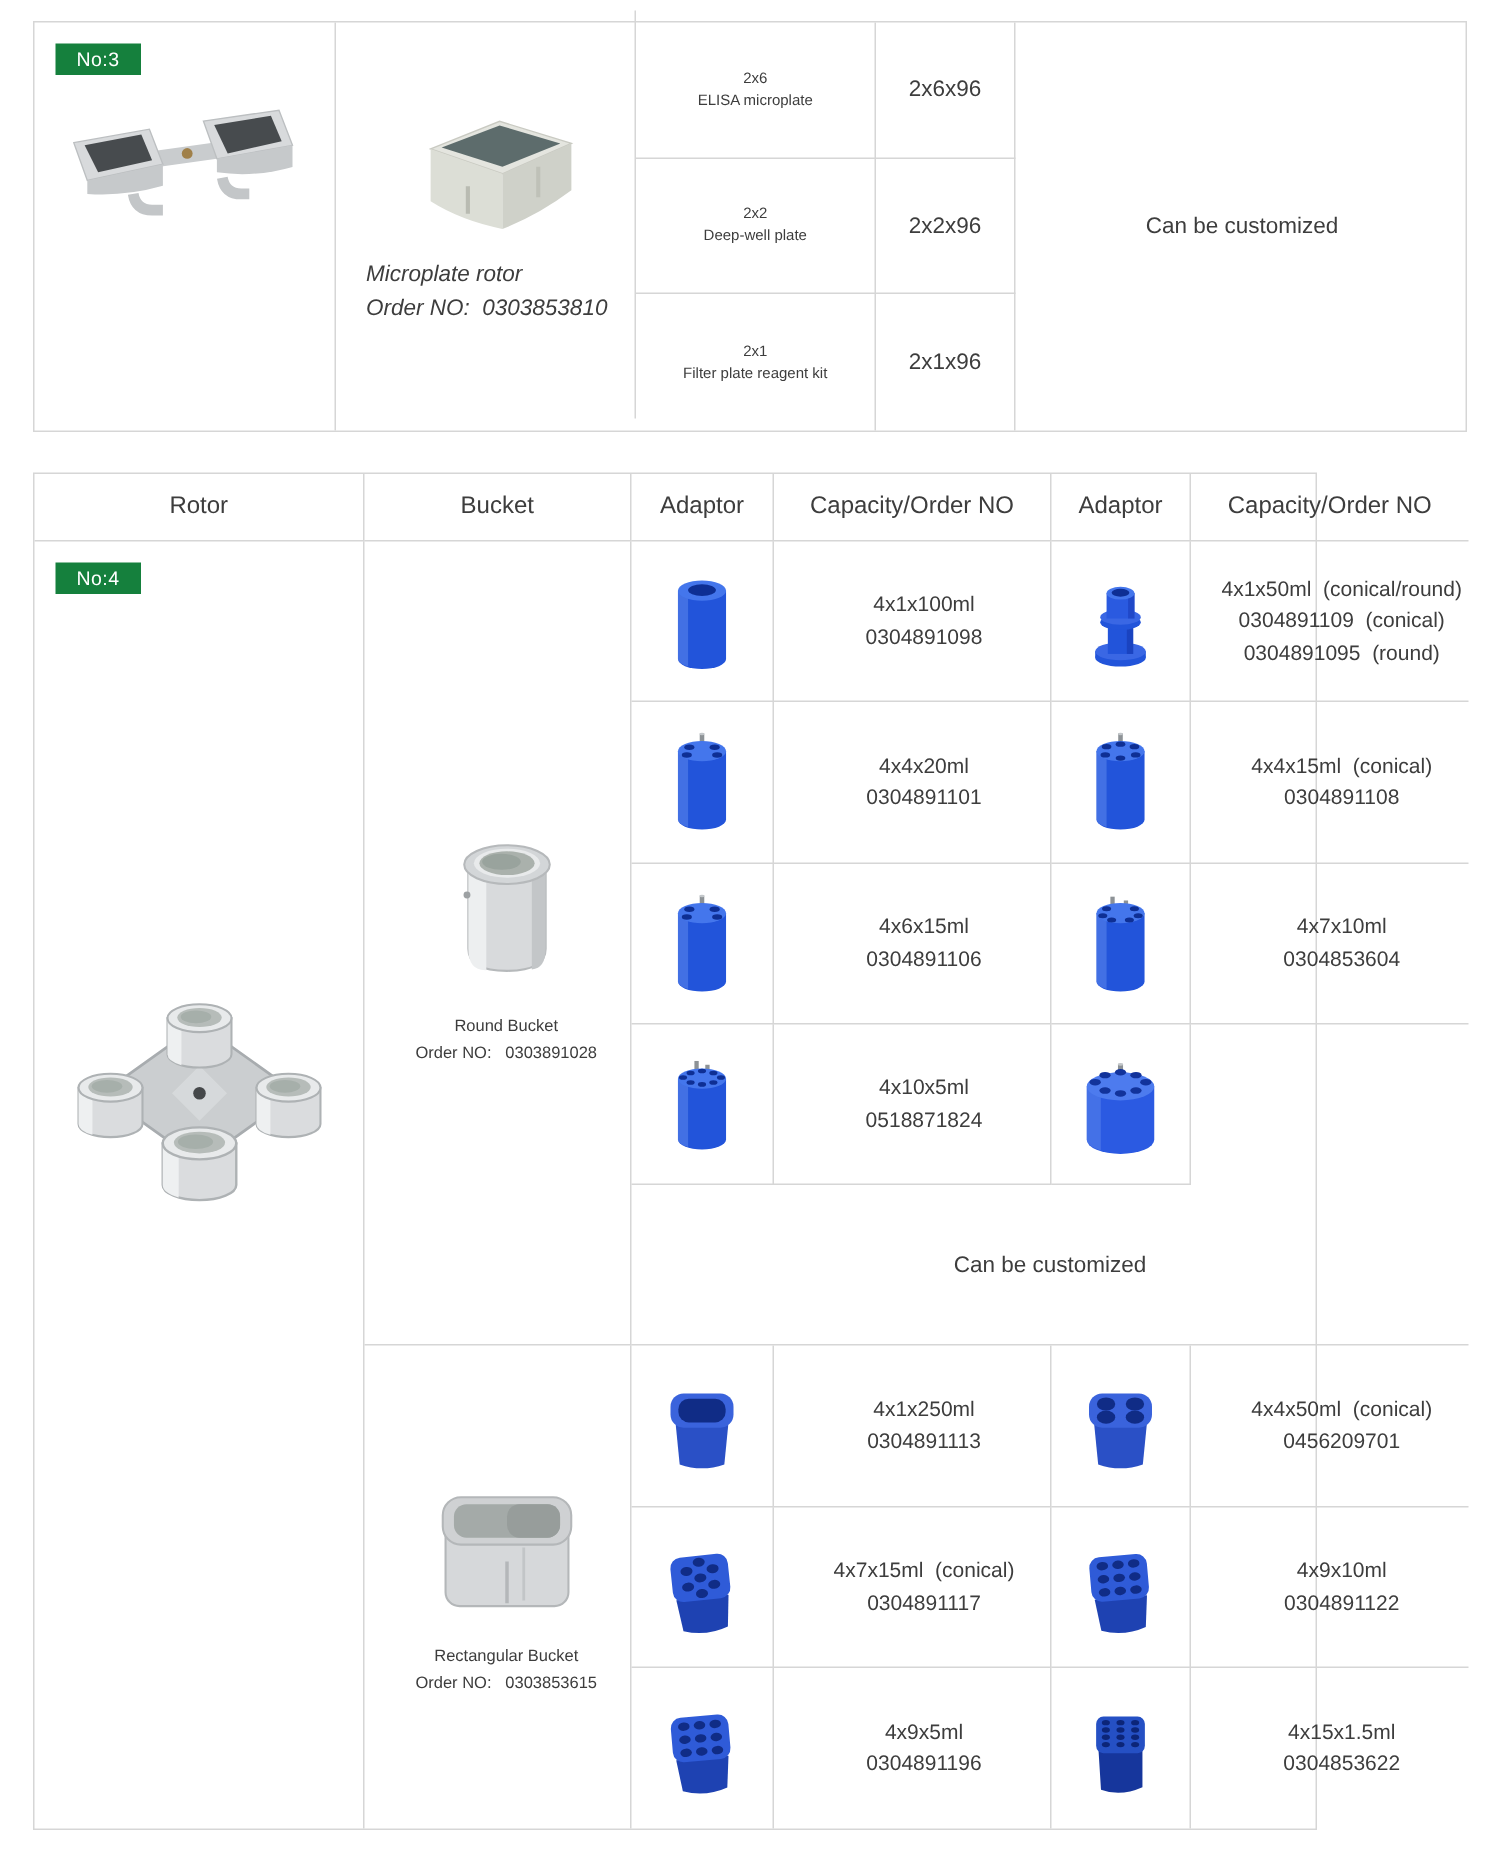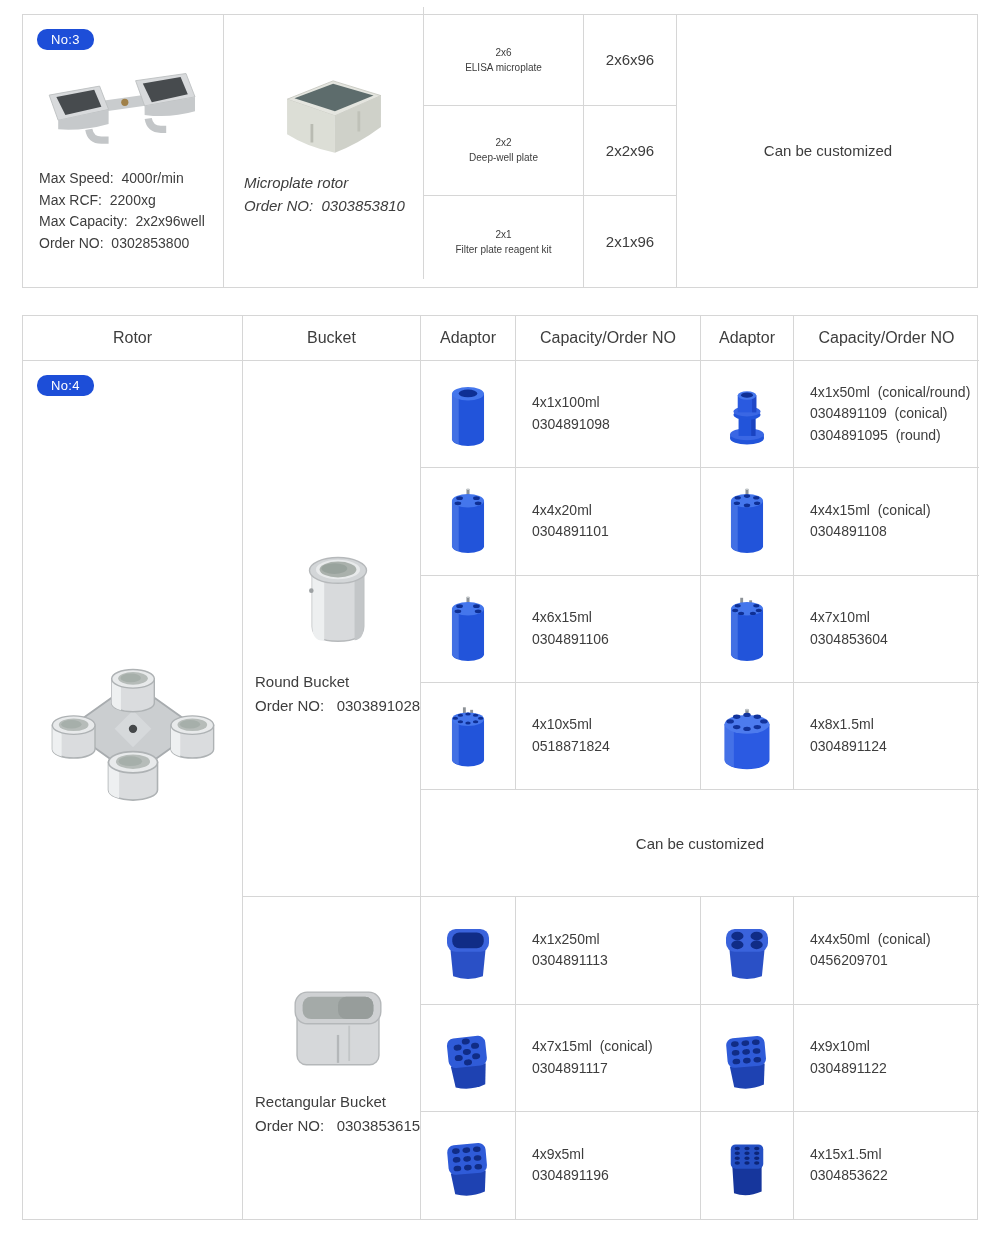--- a/index.html
+++ b/index.html
@@ -9,32 +9,32 @@
     font-family:"Liberation Sans", sans-serif;
     color:#3d3d3d;
   }
   .page { position:relative; padding:14px 22px 0 22px; }
 
   .tbl { border:1px solid #d6d6d6; display:grid; background:#fff; }
   .t1 { width:956px; height:274px;
         grid-template-columns:201px 200px 160px 93px 302px;
         grid-template-rows:repeat(3,1fr);
         margin-bottom:27px; }
-  .t2 { width:956px; height:905px;
+  .t2 { width:856px; height:905px;
         grid-template-columns:220px 178px 95px 185px 93px 185px;
-        grid-template-rows:45px repeat(8,1fr); }
+        grid-template-rows:45px repeat(8,1fr);text-align:center; }
 
   .cell { position:relative; }
   .br { border-right:1px solid #d6d6d6; }
   .bb { border-bottom:1px solid #d6d6d6; }
 
   .badge {
     position:absolute; top:14px; left:14px;
-    background:#1d4ed8; color:#fff;
-    font-size:13px; padding:3px 14px; letter-spacing:.3px;border-radius:10px;
+    background:#15803d; color:#fff;
+    font-size:13px; padding:3px 14px; letter-spacing:.3px;
   }
   .centered { display:flex; align-items:center; justify-content:center; }
 
   
   .c-a { grid-area:1/1/4/2; display:flex; flex-direction:column; padding-top:44px; }
   .c-a svg { align-self:center; margin-bottom:8px; }
   .c-b { grid-area:1/2/4/3; display:flex; flex-direction:column; justify-content:center; padding-left:20px; transform:translateY(-8px);font-style:italic; }
   .c-b svg { align-self:center; margin-bottom:12px; }
   .c-e { grid-area:1/5/4/6; }
   .specs { font-size:14px; line-height:1.55; white-space:nowrap; padding-left:16px; }
@@ -50,21 +50,21 @@
   .gr2{grid-row:2} .gr3{grid-row:3} .gr4{grid-row:4} .gr5{grid-row:5}
   .gr7{grid-row:7} .gr8{grid-row:8} .gr9{grid-row:9}
 
   .rotor-cell { grid-area:2/1/10/2; display:flex; flex-direction:column; justify-content:center; }
   .rotor-inner { transform:translateY(-52px); display:flex; flex-direction:column; }
   .rotor-inner svg { align-self:center; margin-bottom:10px; }
   .bucket-cell { display:flex; flex-direction:column; justify-content:center; padding-left:12px; }
   .bucket-cell svg { align-self:center; margin-bottom:14px; }
   .roundb { grid-area:2/2/7/3; }
   .rectb  { grid-area:7/2/10/3; }
-  .bucket-name, .bucket-order { font-size:15px; line-height:1.6; white-space:nowrap; }
+  .bucket-name, .bucket-order { font-size:11px; line-height:1.6; white-space:nowrap; }
 
   .ad { display:flex; align-items:center; justify-content:center; }
   .cap { display:flex; flex-direction:column; justify-content:center;
          padding-left:16px; font-size:14px; line-height:1.55; white-space:nowrap; }
   .custom2 { grid-area:6/3/7/7; }
 </style>
 </head>
 <body>
 
 <svg width="0" height="0" style="position:absolute" aria-hidden="true">
@@ -288,26 +288,20 @@
 
 <div class="page">
 
   <section class="tbl t1">
 
     <div class="cell c-a br">
       <span class="badge">No:3</span>
       <svg width="162" height="101" viewBox="0 0 180 112">
           <use href="#p-mprotor"></use>
         </svg>
-      <div class="specs">
-        <div>Max Speed:&nbsp; 4000r/min</div>
-        <div>Max RCF:&nbsp; 2200xg</div>
-        <div>Max Capacity:&nbsp; 2x2x96well</div>
-        <div>Order NO:&nbsp; 0302853800</div>
-      </div>
     </div>
 
     <div class="cell c-b br">
       <svg width="120" height="92" viewBox="0 0 130 100">
           <use href="#p-mpbucket"></use>
         </svg>
       <div class="specs-b">Microplate rotor</div>
       <div class="specs-b">Order NO:&nbsp; 0303853810</div>
     </div>
 
@@ -445,24 +439,20 @@
     </div>
     <div class="cell cap br bb gr5 gc4">
       <div>4x10x5ml</div>
       <div>0518871824</div>
     </div>
     <div class="cell ad br bb gr5 gc5">
       <svg width="60" height="75" viewBox="0 0 64 80">
           <use href="#a-squat8"></use>
         </svg>
     </div>
-    <div class="cell cap bb gr5 gc6">
-      <div>4x8x1.5ml</div>
-      <div>0304891124</div>
-    </div>
 
     <div class="cell centered custom2 bb custom-note">
       <div>Can be customized</div>
     </div>
 
     <div class="cell ad br bb gr7 gc3">
       <svg width="56" height="70" viewBox="0 0 64 80">
           <use href="#a-cup1"></use>
         </svg>
     </div>

